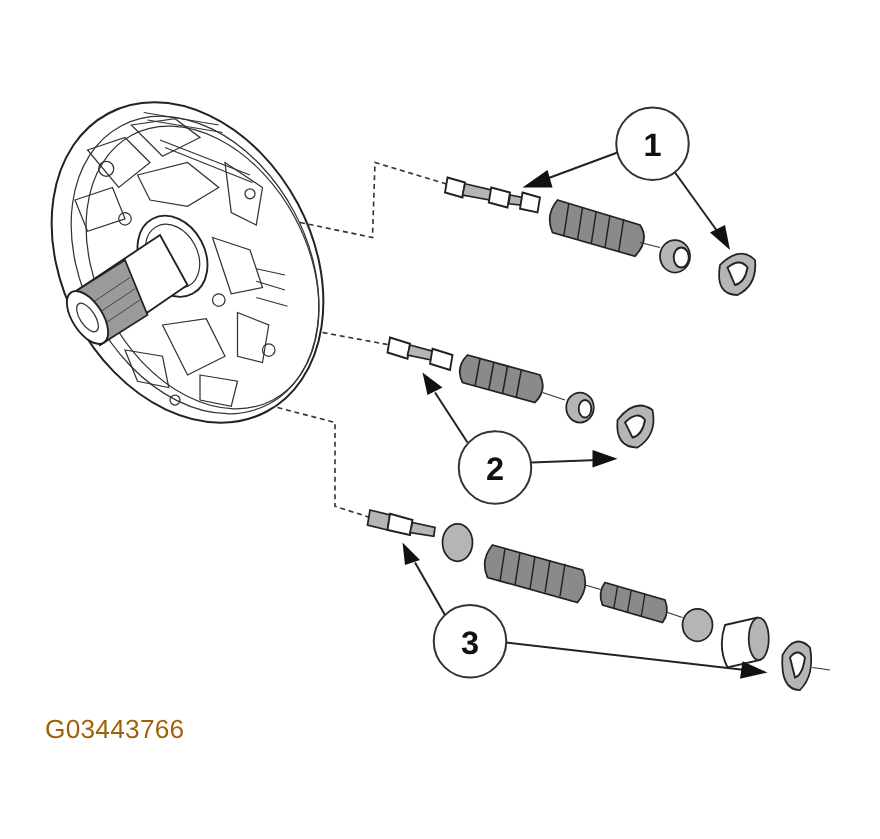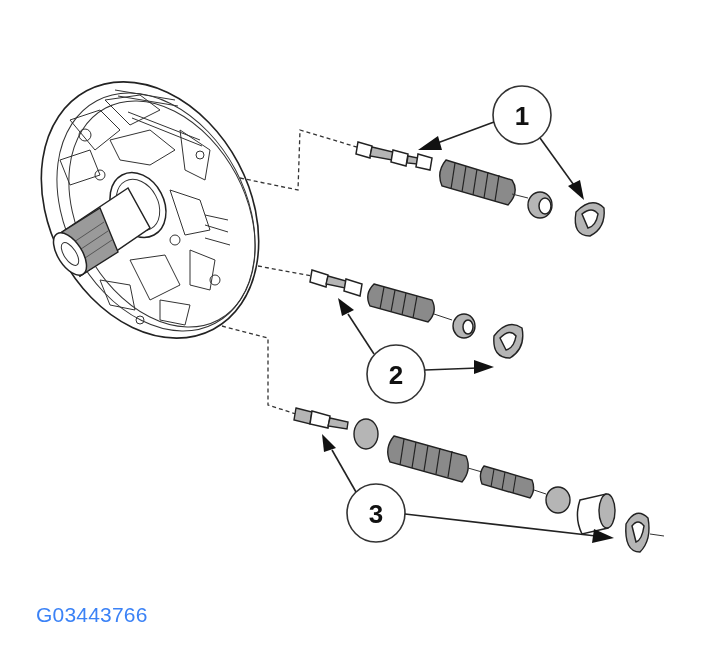--- a/index.html
+++ b/index.html
@@ -1,19 +1,19 @@
 <!DOCTYPE html>
 <html><head>
   <meta charset="utf-8">
   <style>
     html, body { margin: 0; padding: 0; background: #ffffff; }
     body { width: 704px; height: 671px; position: relative; overflow: hidden; font-family: "Liberation Sans", sans-serif; }
     #diagram { position: absolute; left: 0; top: 0; width: 704px; height: 671px; }
     .callout-label { font-family: "Liberation Sans", sans-serif; font-weight: bold; font-size: 26px; fill: #111; }
-    .figure-id { position: absolute; left: 36px; top: 572px; font-family: "Liberation Sans", sans-serif; font-size: 21px; color: #3b82f6; letter-spacing: 0.2px; margin-top: 31px; }
+    .figure-id { position: absolute; left: 36px; top: 572px; font-family: "Liberation Sans", sans-serif; font-size: 21px; color: #a16207; letter-spacing: 0.2px; }
     .ln { stroke: #222; fill: none; stroke-width: 1.6; }
     .thin { stroke: #333; fill: none; stroke-width: 1; }
     .dash { stroke: #333; fill: none; stroke-width: 1.3; stroke-dasharray: 4 3; }
     .spring { fill: #8a8a8a; stroke: #222; stroke-width: 1.4; }
     .part { fill: #ffffff; stroke: #222; stroke-width: 1.5; }
     .partg { fill: #b5b5b5; stroke: #222; stroke-width: 1.4; }
   </style>
 </head>
 <body>
 

